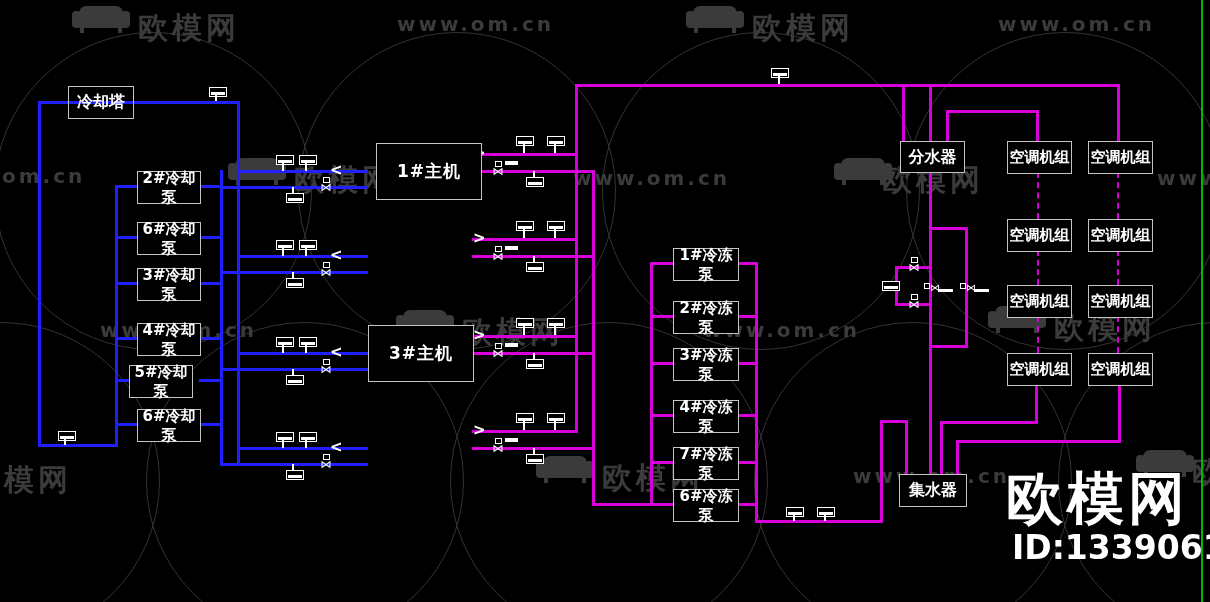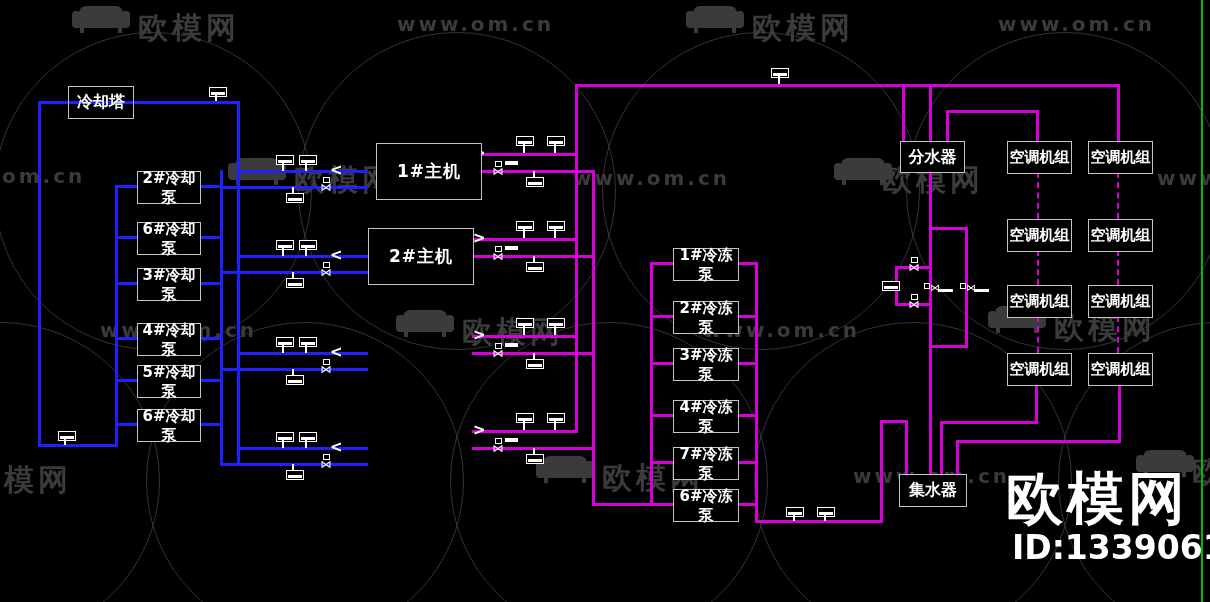--- a/index.html
+++ b/index.html
@@ -364,32 +364,32 @@
     </div>
   <div class="box b-pump" style="left:137px;top:222px">
       <span>6#冷却泵</span>
     </div>
   <div class="box b-pump" style="left:137px;top:268px">
       <span>3#冷却泵</span>
     </div>
   <div class="box b-pump" style="left:137px;top:323px">
       <span>4#冷却泵</span>
     </div>
-  <div class="box b-pump" style="left:137px;top:365px">
+  <div class="box b-pump" style="left:129px;top:365px">
       <span>5#冷却泵</span>
     </div>
   <div class="box b-pump" style="left:137px;top:409px">
       <span>6#冷却泵</span>
     </div>
 
   <div class="box b-chiller" style="left:376px;top:143px">
       <span>1#主机</span>
     </div>
-  <div class="box b-chiller" style="left:368px;top:228px">
-      <span>2#主机</span>
+  <div class="box b-chiller" style="left:368px;top:325px">
+      <span>3#主机</span>
     </div>
 
   <div class="box b-pump" style="left:673px;top:248px;width:64px">
       <span>1#冷冻泵</span>
     </div>
   <div class="box b-pump" style="left:673px;top:301px;width:64px">
       <span>2#冷冻泵</span>
     </div>
   <div class="box b-pump" style="left:673px;top:348px;width:64px">
       <span>3#冷冻泵</span>

